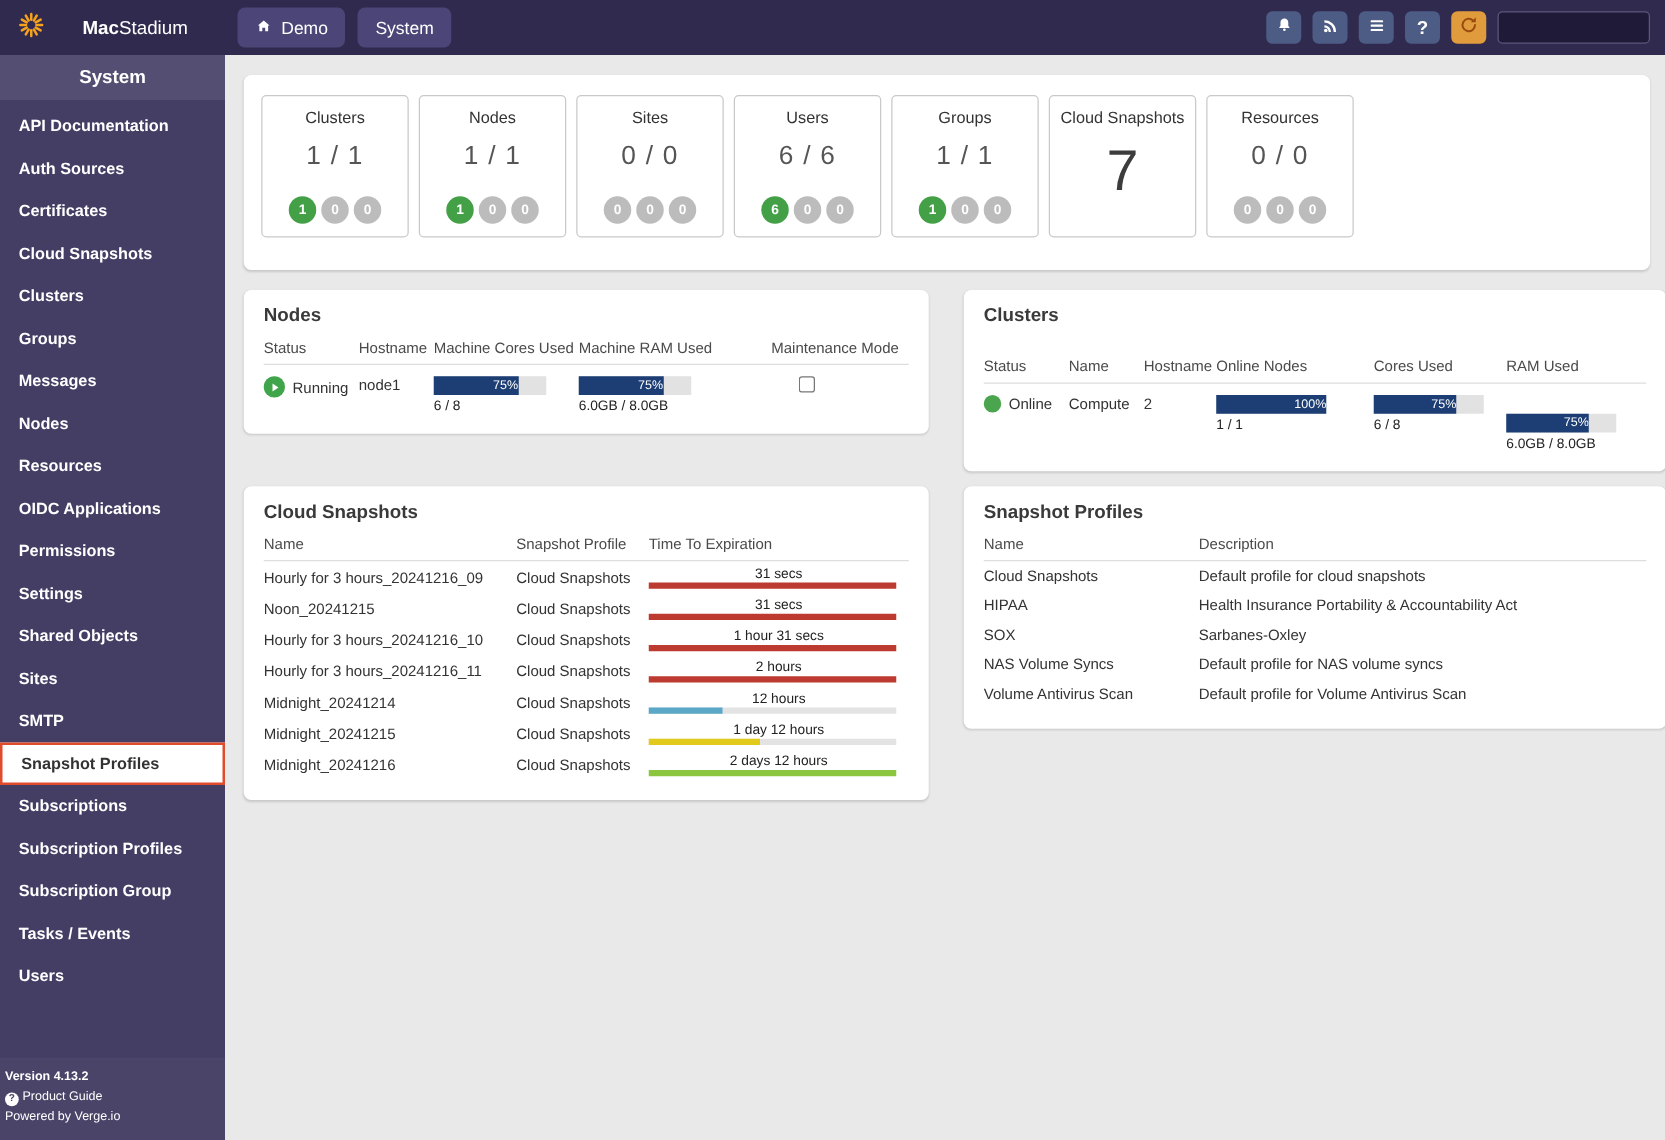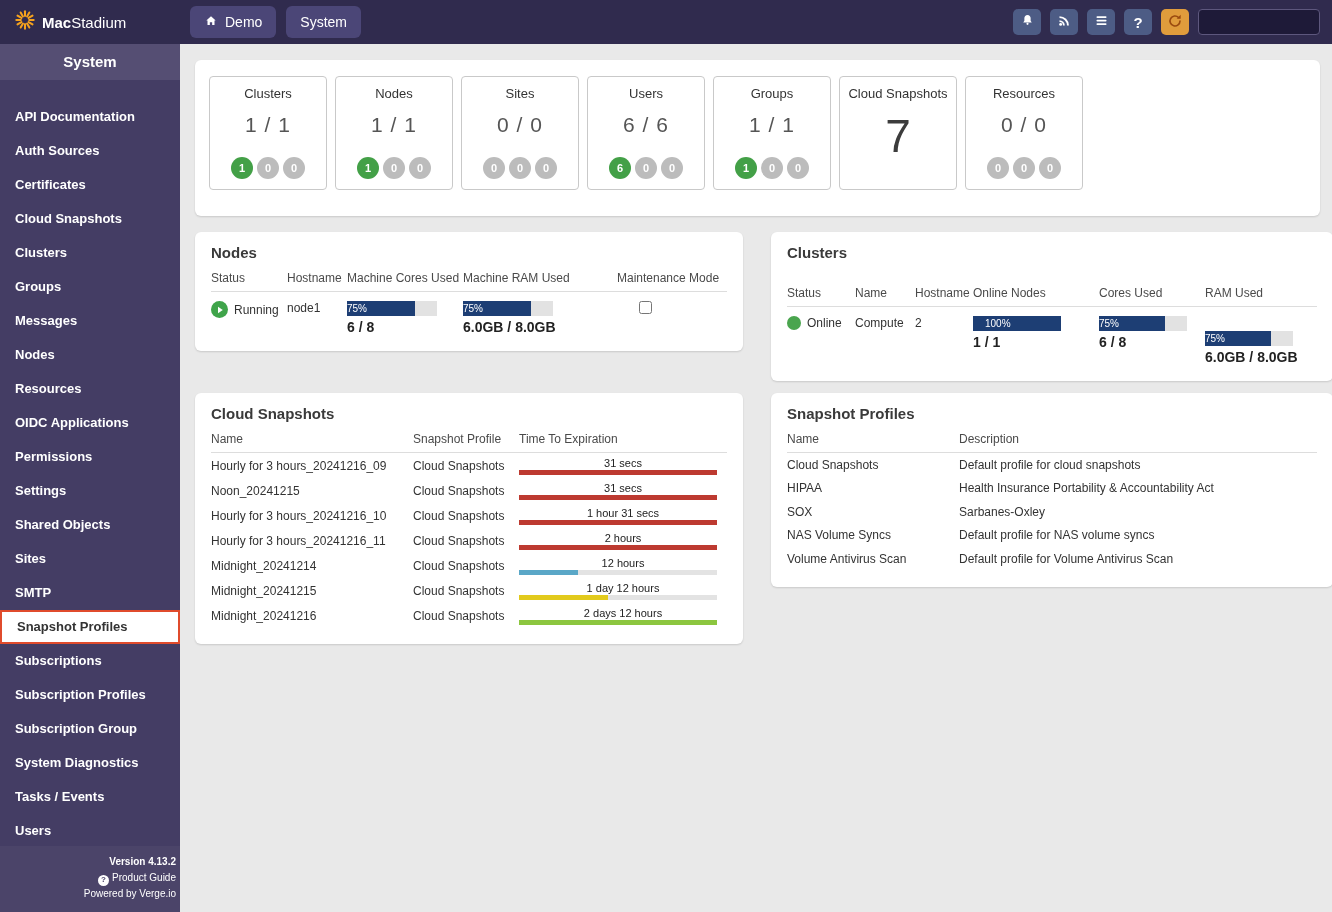--- a/index.html
+++ b/index.html
@@ -3,45 +3,45 @@
 <meta charset="utf-8">
 <style>
   * { margin:0; padding:0; box-sizing:border-box; }
   html,body { width:1332px; height:912px; overflow:hidden; background:#e9e9e9;
     font-family:"Liberation Sans", sans-serif; }
 
   
   .topbar { height:44px; background:#302b4e; display:flex; align-items:center; }
   .brand { width:180px; display:flex; align-items:center; gap:6px; padding-left:14px; cursor:pointer; }
   .brand-text { color:#fff; font-size:15px; }
-  .brand-text b { font-weight:700; }
+  .brand-text b { font-weight:700;margin-left:24px; }
   .brand-text span.lite { font-weight:400; }
   .tb-btn { display:flex; align-items:center; gap:7px; background:#4b4677; color:#fff;
     border:none; border-radius:6px; height:32px; padding:0 14px; font-size:14px;
     font-family:inherit; margin-left:10px; cursor:pointer; }
   .tb-right { margin-left:auto; display:flex; align-items:center; gap:9px; padding-right:12px; }
   .icon-btn { width:28px; height:26px; border:none; border-radius:5px; background:#4d5c85;
     display:flex; align-items:center; justify-content:center; cursor:pointer;
     color:#fff; font-size:15px; font-weight:700; font-family:inherit; }
   .icon-btn.orange { background:#e09c3c; }
   .tb-input { width:122px; height:26px; background:#1e1a38; border:1px solid #5d577d;
     border-radius:4px; color:#fff; padding:0 8px; font-size:12px; font-family:inherit; }
 
   
   .app { display:flex; height:868px; }
 
   
   .sidebar { width:180px; background:#443d64; display:flex; flex-direction:column; }
   .sb-header { height:36px; line-height:36px; text-align:center; color:#fff;
     background:#554e73; font-size:15px; font-weight:600; }
-  .sb-menu { flex:1; padding-top:20px; overflow:hidden; }
+  .sb-menu { flex:1; padding-top:4px; overflow:hidden; }
   .mi { height:34px; line-height:34px; padding:0 15px; color:#fff; font-size:13px;
     font-weight:600; cursor:pointer; white-space:nowrap; }
   .mi.active { background:#fff; color:#333; border:2px solid #e04b2c; line-height:30px; }
-  .sb-footer { background:#4b4469; text-align:right; color:#fff; padding:8px 4px 10px;
+  .sb-footer { background:#4b4469; text-align:left; color:#fff; padding:8px 4px 10px;
     font-size:10px; line-height:16px; }
   .sb-footer .ver { font-weight:700; }
   .qcircle { display:inline-flex; width:11px; height:11px; border-radius:50%; background:#fff;
     color:#4b4469; font-size:8px; font-weight:700; align-items:center; justify-content:center;
     vertical-align:-1px; margin-right:3px; }
   .link { cursor:pointer; }
 
   
   .main { flex:1; padding:16px 12px 0 15px; overflow:hidden; }
   .card { background:#fff; border-radius:6px; box-shadow:0 1px 2px rgba(0,0,0,.14); }
@@ -73,22 +73,22 @@
   
   .k1{width:68px;} .k2{width:60px;} .k3{width:58px;} .k4{width:112px;} .k5{width:106px;margin-left:14px;} .k6{width:112px;margin-top:15px;}
 
   .status-cell { display:flex; align-items:center; gap:6px; }
   .play-circle { width:17px; height:17px; border-radius:50%; background:#3fa44a;
     display:flex; align-items:center; justify-content:center; }
   .online-dot { width:14px; height:14px; border-radius:50%; background:#4aa54e; }
 
   .pbar { width:90px; height:15px; background:#e2e2e2; }
   .pbar.sm { width:88px; }
-  .pbar-fill { height:100%; color:#fff; font-size:10px; text-align:left; line-height:15px; overflow:hidden; }
-  .pdetail { font-size:14px; color:#222; margin-top:3px;font-weight:bold; }
+  .pbar-fill { height:100%; color:#fff; font-size:10px; text-align:right; line-height:15px; overflow:hidden; }
+  .pdetail { font-size:11px; color:#222; margin-top:3px; }
 
   
   .c1{width:202px;} .c2{width:106px;} .c3{width:208px;}
   .ct-row { display:flex; align-items:center; height:25px; font-size:12px; color:#333; cursor:pointer; }
   .ct-row:first-of-type { margin-top:4px; }
   .exp-label { text-align:center; font-size:11px; color:#222; line-height:13px; }
   .exp-track { height:5px; background:#e3e3e3; width:198px; }
   .exp-fill { height:100%; }
 
   
@@ -192,21 +192,20 @@
       <div class="mi">OIDC Applications</div>
       <div class="mi">Permissions</div>
       <div class="mi">Settings</div>
       <div class="mi">Shared Objects</div>
       <div class="mi">Sites</div>
       <div class="mi">SMTP</div>
       <div class="mi active">Snapshot Profiles</div>
       <div class="mi">Subscriptions</div>
       <div class="mi">Subscription Profiles</div>
       <div class="mi">Subscription Group</div>
-      <div class="mi">System Diagnostics</div>
       <div class="mi">Tasks / Events</div>
       <div class="mi">Users</div>
     </div>
     <div class="sb-footer">
       <div class="ver">Version 4.13.2</div>
       <div class="link"><span class="qcircle">?</span><span>Product Guide</span></div>
       <div>Powered by Verge.io</div>
     </div>
   </nav>
 

